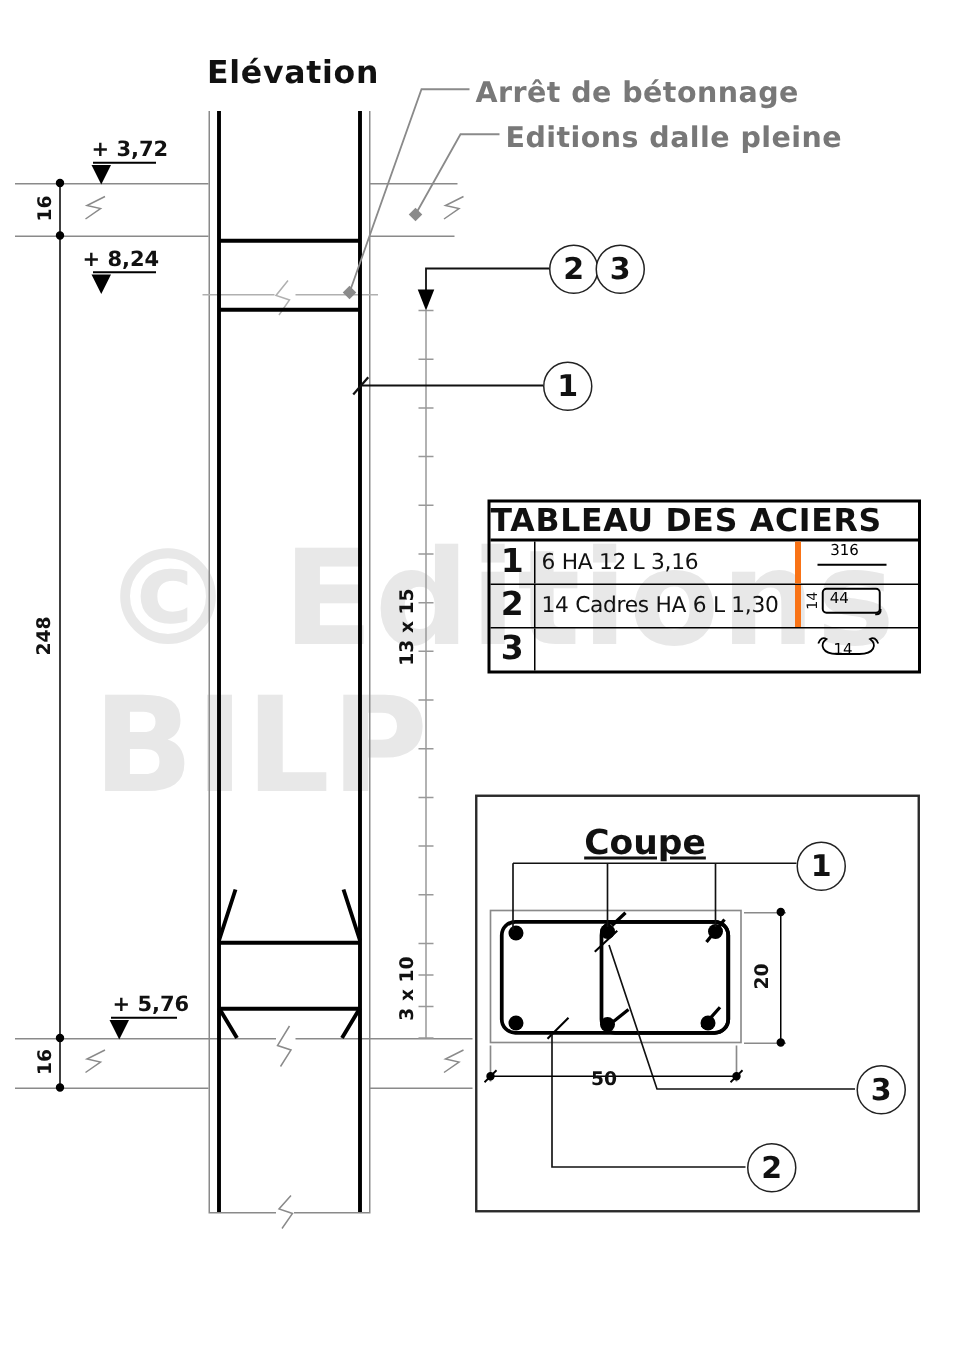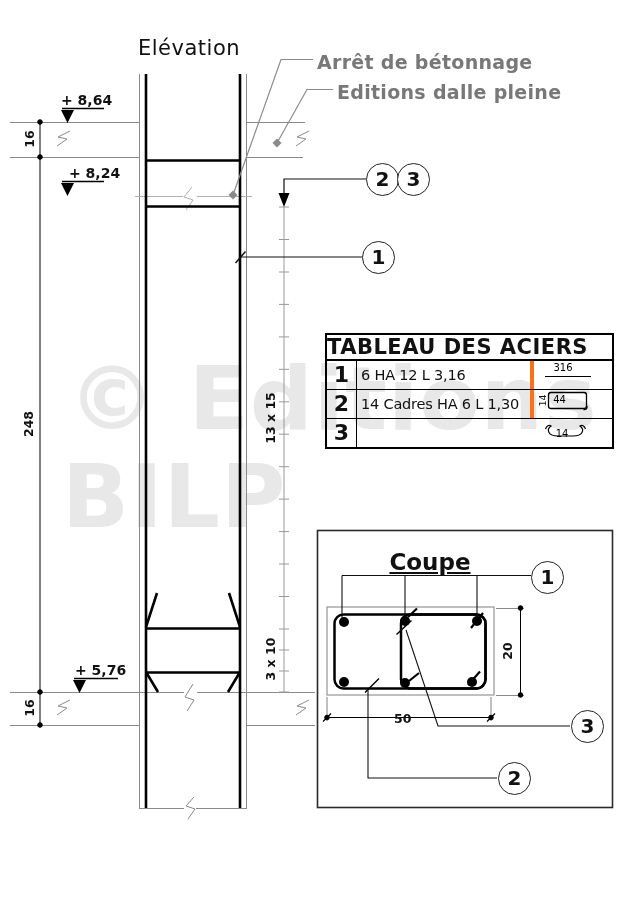--- a/index.html
+++ b/index.html
@@ -3,21 +3,21 @@
 <meta charset="utf-8">
 <style>
   html,body{margin:0;padding:0;background:#fff;}
   .page{position:relative;width:640px;height:905px;background:#ffffff;overflow:hidden;
         font-family:"DejaVu Sans",sans-serif;color:#111;}
   .abs{position:absolute;}
   .wm{position:absolute;font-weight:bold;color:#e8e8e8;font-size:88px;line-height:1;
       letter-spacing:1px;white-space:nowrap;user-select:none;}
   .lines{position:absolute;left:0;top:0;}
   .lbl{position:absolute;white-space:nowrap;}
-  .title{font-size:21px;font-weight:normal;letter-spacing:.5px;}
+  .title{font-size:21px;font-weight:bold;letter-spacing:.5px;}
   .gray-callout{font-size:19px;font-weight:bold;color:#787878;letter-spacing:.3px;}
   .level{font-size:14px;font-weight:bold;}
   .dim{font-size:12.5px;font-weight:bold;}
   .vtext{position:absolute;display:flex;align-items:center;justify-content:center;
          transform:rotate(-90deg);font-size:12.5px;font-weight:bold;white-space:nowrap;}
   .bubble{position:absolute;width:31px;height:31px;border:1.4px solid #222;border-radius:50%;
           background:#fff;text-align:center;line-height:31px;font-size:20px;font-weight:bold;}
   .steel-table{position:absolute;left:325px;top:333px;width:285px;border:2px solid #000;}
   .st-title{height:24px;line-height:24px;text-align:left;font-weight:bold;font-size:21px;
             letter-spacing:.5px;border-bottom:2px solid #000;}
@@ -168,22 +168,22 @@
     <g stroke="#000" fill="none" stroke-width="1.2">
       <path d="M545.5 429 q2 -5 5.5 -3 q-4 3 -2 6.5 q2 3.5 9 3.5 h15 q7 0 9 -3.5 q2 -3.5 -2 -6.5 q3.5 -2 5.5 3"></path>
     </g>
   </svg>
 
   <div class="lbl title abs" style="left:138px;top:36px;">Elévation</div>
 
   <div class="lbl gray-callout" style="left:317px;top:51px;">Arrêt de bétonnage</div>
   <div class="lbl gray-callout" style="left:337px;top:81px;">Editions dalle pleine</div>
 
-  <div class="lbl level" style="left:61px;top:92px;">+ 8,64</div>
-  <div class="lbl level" style="left:69px;top:165px;text-align:center;">+ 8,24</div>
+  <div class="lbl level" style="left:61px;top:92px;">+ 3,72</div>
+  <div class="lbl level" style="left:55px;top:165px;text-align:center;">+ 8,24</div>
   <div class="lbl level" style="left:75px;top:662px;">+ 5,76</div>
 
   <div class="vtext" style="left:17px;top:132px;width:24px;height:14px;">16</div>
   <div class="vtext" style="left:10px;top:417px;width:36px;height:14px;">248</div>
   <div class="vtext" style="left:17px;top:701px;width:24px;height:14px;">16</div>
   <div class="vtext" style="left:244px;top:411px;width:52px;height:14px;">13 x 15</div>
   <div class="vtext" style="left:247px;top:652px;width:46px;height:14px;">3 x 10</div>
   <div class="vtext" style="left:494px;top:644px;width:26px;height:14px;">20</div>
 
   <div class="lbl dim" style="left:394px;top:711px;width:30px;text-align:left;">50</div>

